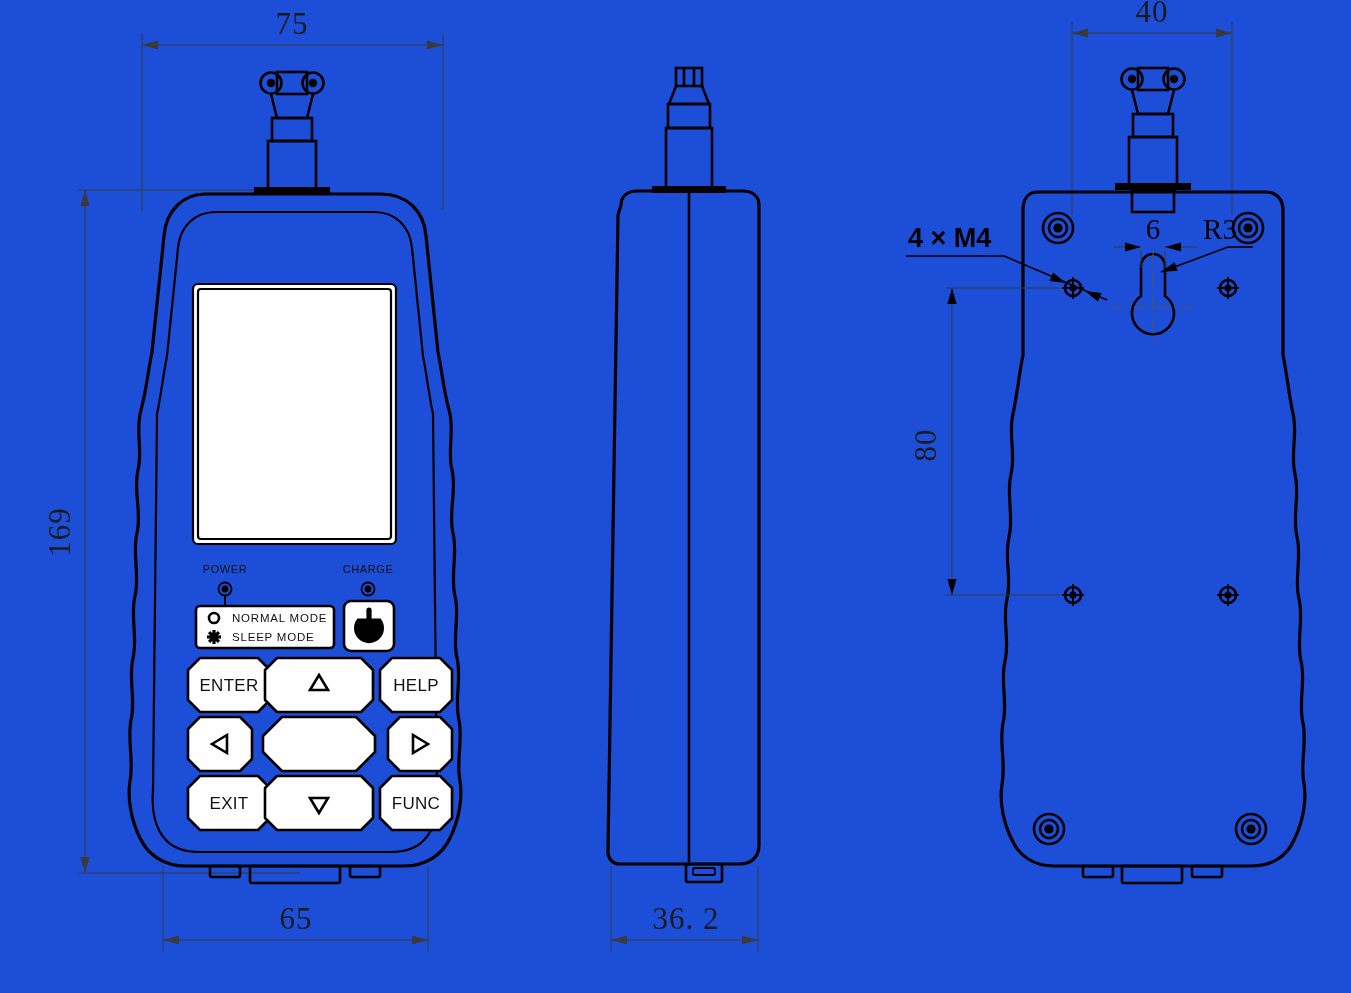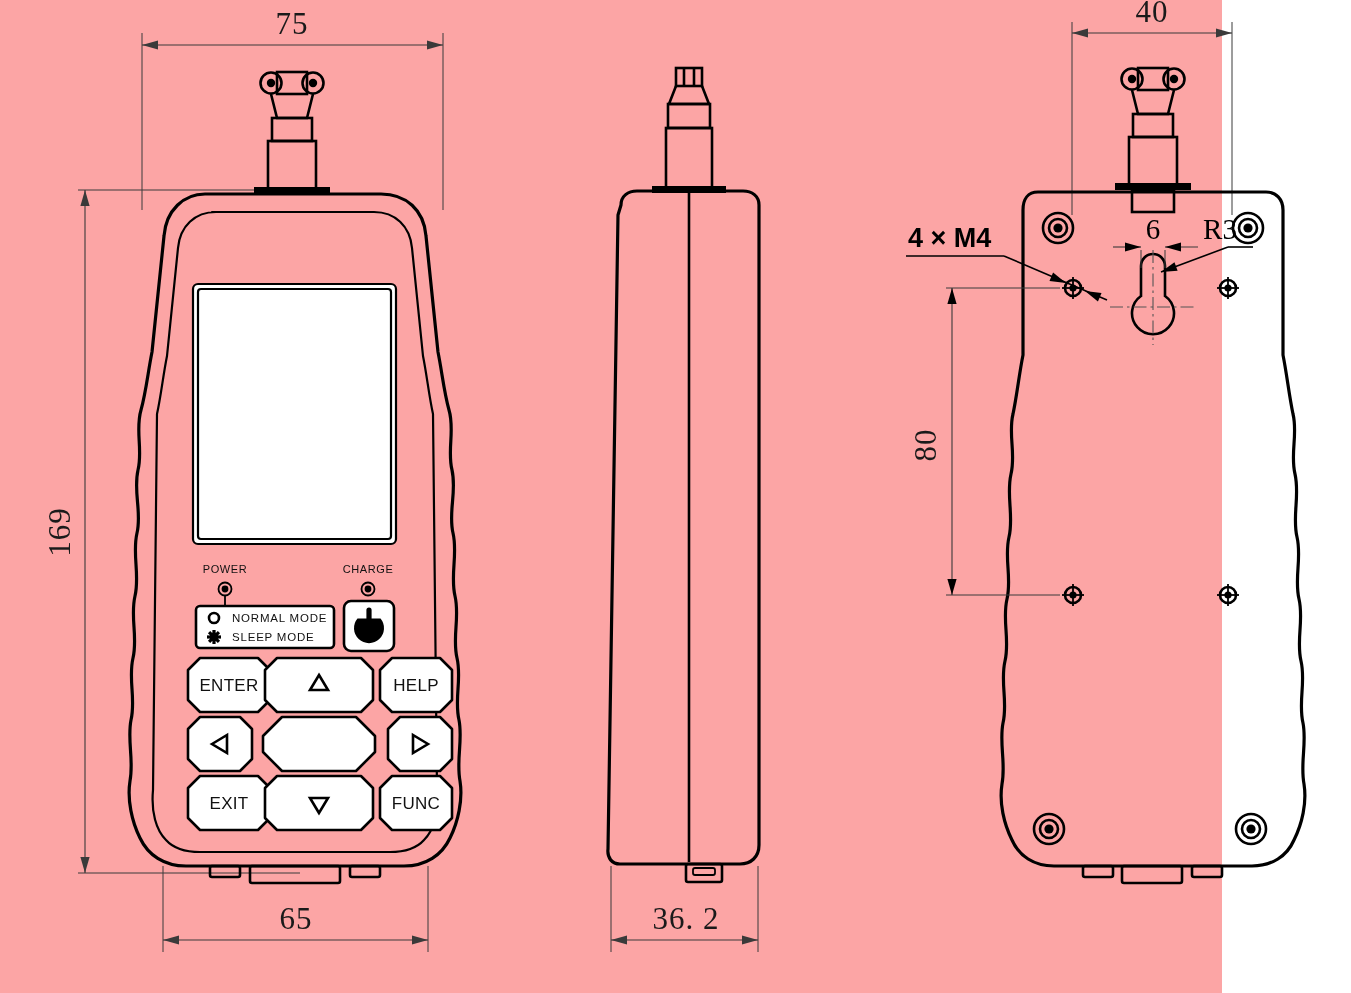--- a/index.html
+++ b/index.html
@@ -8,23 +8,23 @@
     background: #ffffff;
   }
   body {
     width: 1351px;
     height: 993px;
     font-family: "Liberation Serif", serif;
     overflow: hidden;
   }
   #drawing-root {
     position: relative;
-    width: 1222px;
+    width: 1351px;
     height: 993px;
-    background: #fca5a5;
+    background: #1d4ed8;
   }
   svg.drawing {
     display: block;
     width: 1351px;
     height: 993px;
   }
   
   .outline    { fill: none; stroke: #000000; stroke-width: 3.2; stroke-linejoin: round; stroke-linecap: round; }
   .outline-in { fill: none; stroke: #000000; stroke-width: 2.2; stroke-linejoin: round; stroke-linecap: round; }
   .part       { fill: none; stroke: #000000; stroke-width: 2.6; stroke-linejoin: miter; stroke-linecap: butt; }

